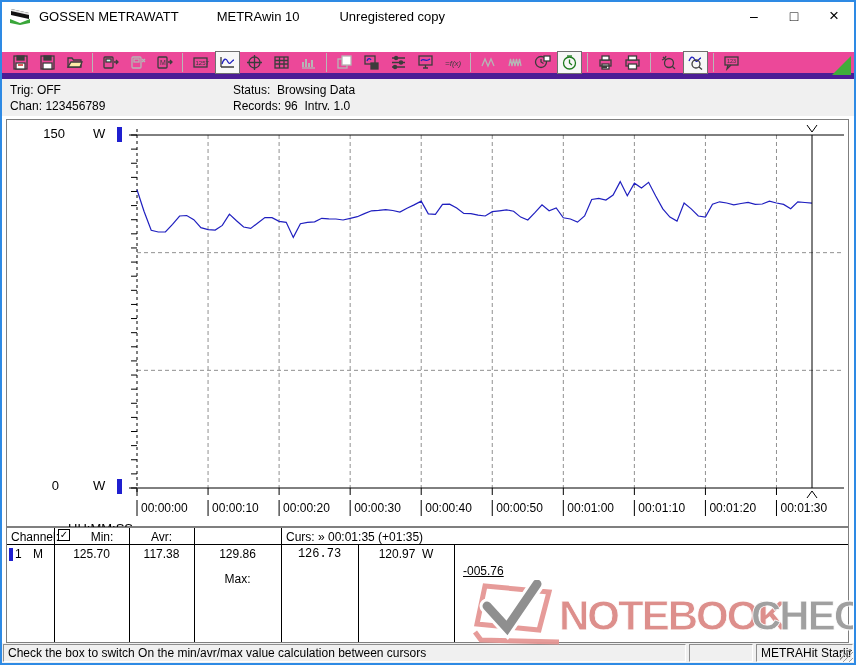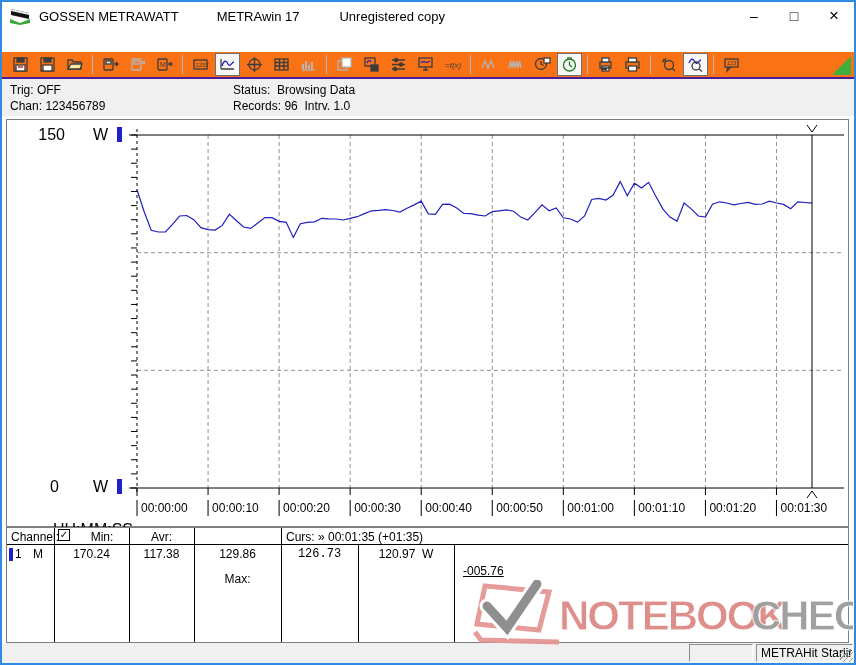--- a/index.html
+++ b/index.html
@@ -15,36 +15,36 @@
   .t-mid{margin-right:40px;}
   .win-controls{position:absolute;right:0;top:0;height:28px;display:flex;}
   .win-btn{width:40px;height:28px;display:flex;align-items:center;justify-content:center;
            font-size:14px;color:#000;cursor:default;}
   
   .menubar{position:absolute;left:2px;top:30px;width:852px;height:22px;background:#f6f6f6;
            display:flex;align-items:center;padding-left:3px;border-bottom:1px solid #e2e2e2;}
   .menu-item{font-size:13px;color:#000;padding:2px 8px;}
   .menu-item u{text-decoration:underline;}
   
-  .toolbar{position:absolute;left:2px;top:52px;width:852px;height:27px;background:#f97316;
-           display:flex;align-items:center;padding-left:5px;border-bottom:2px solid #4c1d95;}
+  .toolbar{position:absolute;left:2px;top:52px;width:852px;height:27px;background:#ec4899;
+           display:flex;align-items:center;padding-left:5px;border-bottom:6px solid #4c1d95;}
   .tb-btn{width:25px;height:23px;display:flex;align-items:center;justify-content:center;
           border:1px solid transparent;margin:0 1px;background:transparent;}
   .tb-btn.pressed{border:1px solid #707070;background:#f7f7f7;}
   .tb-sep{width:1px;height:19px;background:#b8b8b8;margin:0 4px;}
   .tb-corner{position:absolute;right:3px;top:4px;width:0;height:0;
              border-left:19px solid transparent;border-bottom:19px solid #3fae3b;}
   
   .infostrip{position:absolute;left:2px;top:79px;width:852px;height:37px;background:#f0f0f0;
              font-size:12px;color:#000;}
   .info-cell{position:absolute;white-space:pre;}
   
   .chart-panel{position:absolute;left:6px;top:119px;width:843px;height:408px;background:#fff;
                border:1px solid #7f7f7f;}
-  .chart-label{position:absolute;font-size:16px;color:#000;}
+  .chart-label{position:absolute;font-size:13px;color:#000;}
   .lab-right{text-align:right;}
   .chan-marker{position:absolute;width:5px;height:15px;background:#1f1fcf;}
   .xlabels span{position:absolute;top:381px;font-size:12px;color:#000;white-space:pre;}
   
   .table-panel{position:absolute;left:6px;top:527px;width:843px;height:116px;background:#fff;
                border:1px solid #7f7f7f;font-size:12px;color:#000;}
   .vline{position:absolute;width:1px;background:#000;}
   .hline{position:absolute;height:1px;background:#000;left:0;width:841px;top:16px;}
   .th,.td{position:absolute;white-space:pre;}
   .cell-c{text-align:center;}
@@ -65,21 +65,21 @@
 
 <div class="window">
 
   <div class="titlebar">
     <svg class="title-icon" viewBox="0 0 22 18">
       <polygon points="1,12 11,16 21,12 21,16 11,18 1,16" fill="#3aa63a"></polygon>
       <polygon points="2,2 20,6 20,12 2,8" fill="#111"></polygon>
       <polygon points="2,2 20,6 20,8 2,4" fill="#e8e8e8"></polygon>
     </svg>
     <span class="title-text t-left">GOSSEN METRAWATT</span>
-    <span class="title-text t-mid">METRAwin 17</span>
+    <span class="title-text t-mid">METRAwin 10</span>
     <span class="title-text">Unregistered copy</span>
     <div class="win-controls">
       <div class="win-btn">–</div>
       <div class="win-btn">□</div>
       <div class="win-btn" style="font-size:17px;">×</div>
     </div>
   </div>
 
 
   <div class="toolbar" id="toolbar">
@@ -363,38 +363,39 @@
     <div class="vline" style="left:447px;top:17px;height:97px;"></div>
     <div class="th" style="left:4px;top:2px;">Channel:</div>
     <div class="checkbox" style="left:51px;top:1px;">✓</div>
     <div class="th cell-c" style="left:68px;top:2px;width:54px;">Min:</div>
     <div class="th cell-c" style="left:122px;top:2px;width:65px;">Avr:</div>
     <div class="th cell-c" style="left:187px;top:2px;width:87px;margin-top:42px;">Max:</div>
     <div class="th" style="left:279px;top:2px;">Curs: » 00:01:35 (+01:35)</div>
     <div class="row-marker" style="left:2px;top:20px;"></div>
     <div class="td" style="left:8px;top:19px;">1</div>
     <div class="td" style="left:26px;top:19px;">M</div>
-    <div class="td cell-c" style="left:47px;top:19px;width:75px;">170.24</div>
+    <div class="td cell-c" style="left:47px;top:19px;width:75px;">125.70</div>
     <div class="td cell-c" style="left:122px;top:19px;width:65px;">117.38</div>
     <div class="td cell-c" style="left:187px;top:19px;width:87px;">129.86</div>
     <div class="td cell-c" style="left:274px;top:19px;width:77px;font-family:Liberation Mono, monospace;">126.73</div>
     <div class="td cell-c" style="left:351px;top:19px;width:96px;">120.97  W</div>
     <div class="td" style="left:456px;top:36px;text-decoration:underline;">-005.76</div>
   </div>
 
   <svg class="logo" viewBox="0 0 380 68">
     <g stroke="#e59694" stroke-width="5" fill="none" opacity="0.95">
       <polygon points="12,6 76,12 66,50 4,44"></polygon>
       <polyline points="2,52 8,60 86,62"></polyline>
     </g>
     <path d="M14 26 L34 48 L64 4" stroke="#ffffff" stroke-width="15" fill="none" stroke-linecap="round"></path>
     <path d="M14 26 L34 48 L64 4" stroke="#8f8f8f" stroke-width="9" fill="none" stroke-linecap="round"></path>
     <text x="86" y="50" font-size="42" font-weight="bold" letter-spacing="-2" fill="#dd8f8c" stroke="#ffffff" stroke-width="0.8" id="logo-primary">NOTEBOOK</text>
     <text x="278" y="50" font-size="42" font-weight="bold" letter-spacing="-2" fill="#a0a0a0" stroke="#ffffff" stroke-width="0.8" id="logo-secondary">CHECK</text>
   </svg>
 
   <div class="statusbar">
+    <div class="sb-cell" style="left:1px;width:683px;">Check the box to switch On the min/avr/max value calculation between cursors</div>
     <div class="sb-cell" style="left:687px;width:64px;"></div>
     <div class="sb-cell" style="left:754px;width:97px;">METRAHit Starline-Seri</div>
     <div class="sb-grip"></div>
   </div>
 
 </div>
 
 </body></html>

